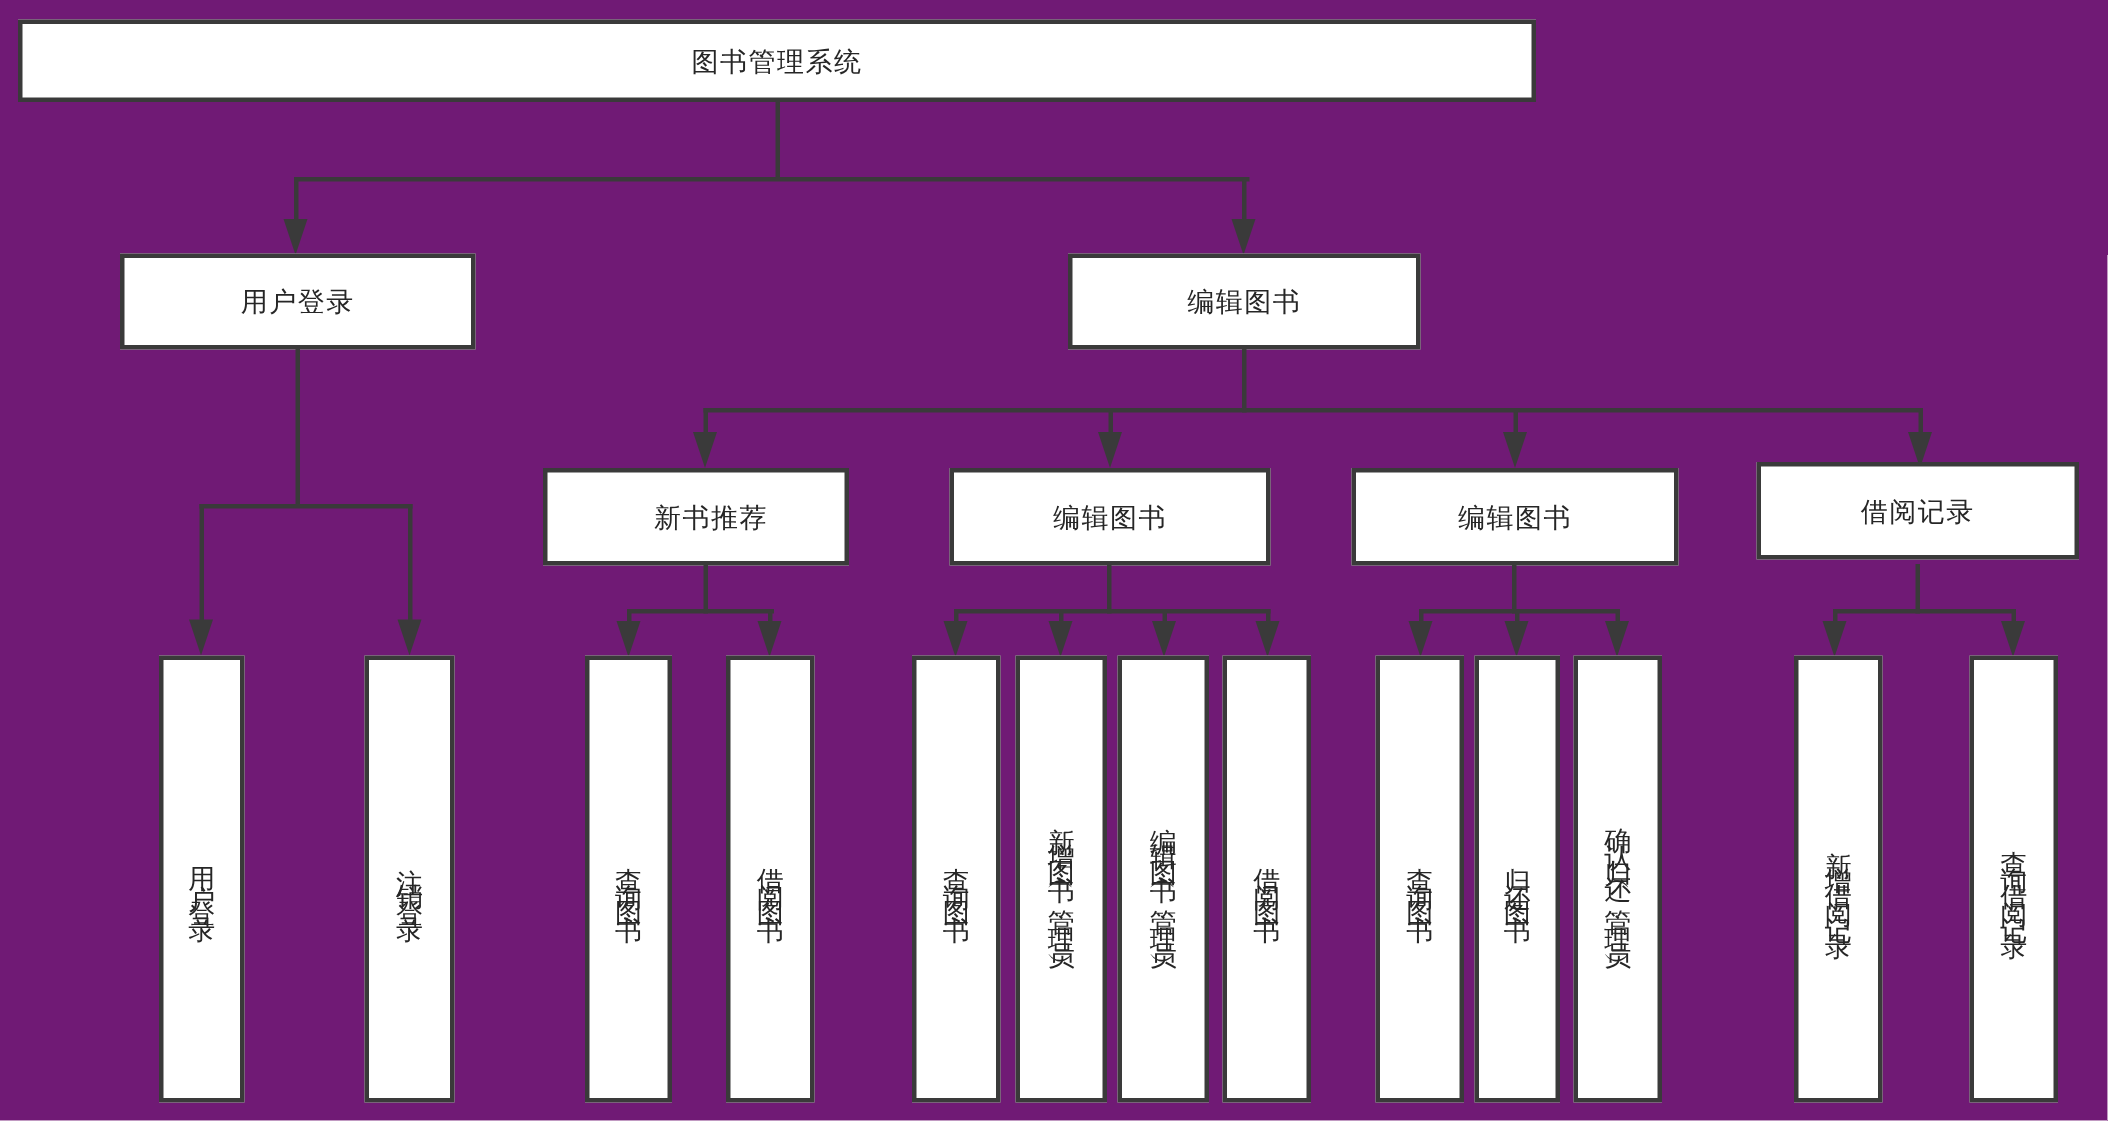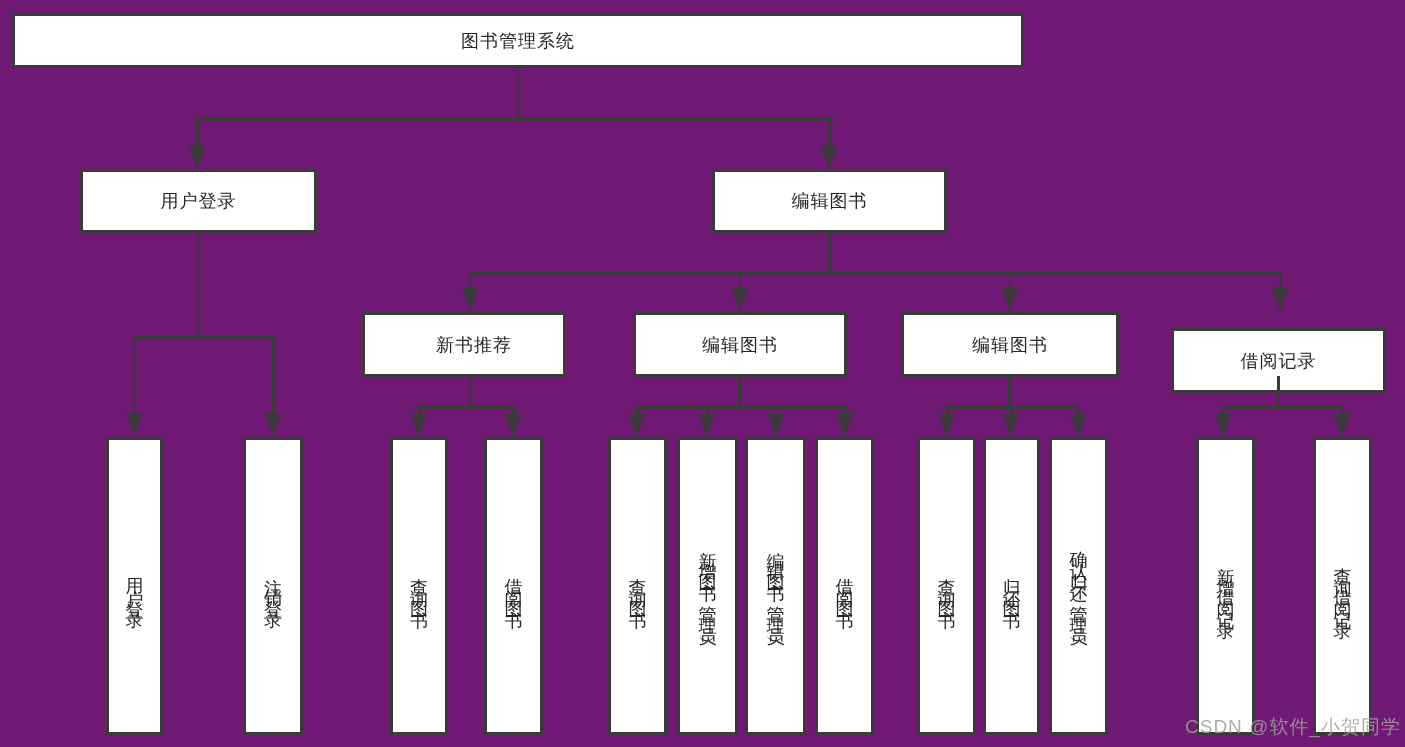--- a/index.html
+++ b/index.html
@@ -110,21 +110,21 @@
 
   <div class="box" style="left:362px; top:312px; width:204px; height:65px;padding-left:20px;">
     <span>新书推荐</span>
   </div>
   <div class="box" style="left:633px; top:312px; width:214px; height:65px;">
     <span>编辑图书</span>
   </div>
   <div class="box" style="left:901px; top:312px; width:218px; height:65px;">
     <span>编辑图书</span>
   </div>
-  <div class="box" style="left:1171px; top:328px; width:215px; height:65px;">
+  <div class="box" style="left:1171px; top:308px; width:215px; height:65px;">
     <span>借阅记录</span>
   </div>
 
   <div class="vline" style="left:469px; top:376px; width:3px; height:33px;"></div>
   <div class="hline" style="left:418px; top:406px; width:98px; height:3px;"></div>
   <div class="vline" style="left:418px; top:406px; width:3px; height:10px;"></div>
   <div class="arrow" style="left:411px; top:414px;"></div>
   <div class="vline" style="left:512px; top:406px; width:3px; height:10px;"></div>
   <div class="arrow" style="left:505px; top:414px;"></div>
 
@@ -185,15 +185,14 @@
   <div class="vline" style="left:1341px; top:406px; width:3px; height:10px;"></div>
   <div class="arrow" style="left:1334px; top:414px;"></div>
 
   <div class="box v" style="left:1196px; top:437px; width:59px; height:298px;">
     <span class="vtext">新增借阅记录</span>
   </div>
   <div class="box v" style="left:1313px; top:437px; width:59px; height:298px;">
     <span class="vtext">查询借阅记录</span>
   </div>
 
-  <div class="watermark">CSDN @软件_小贺同学</div>
 
 </div>
 
 </body></html>

